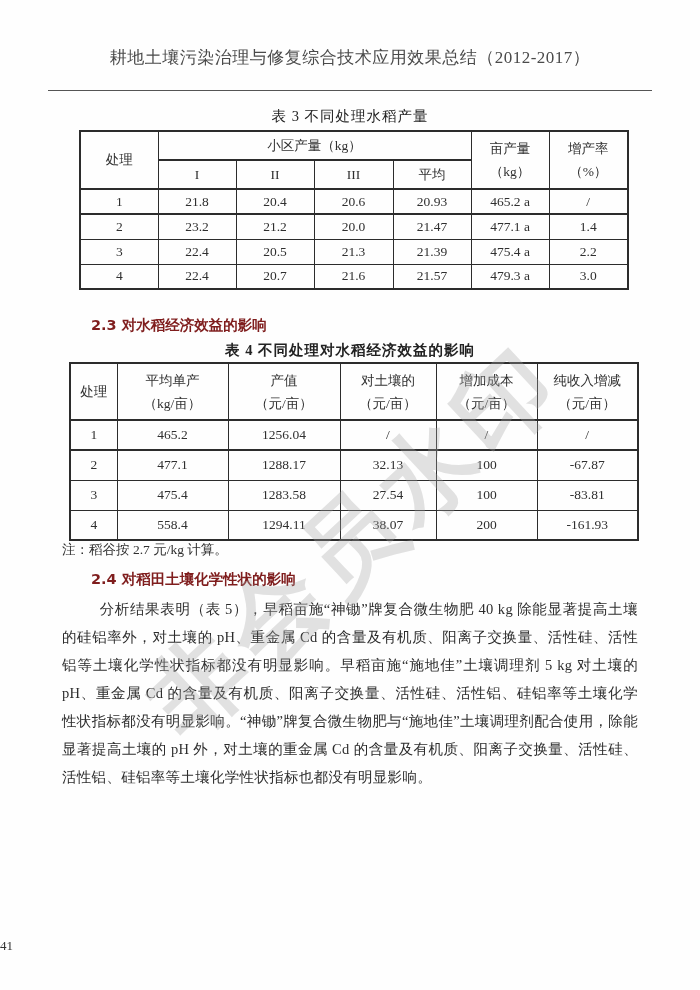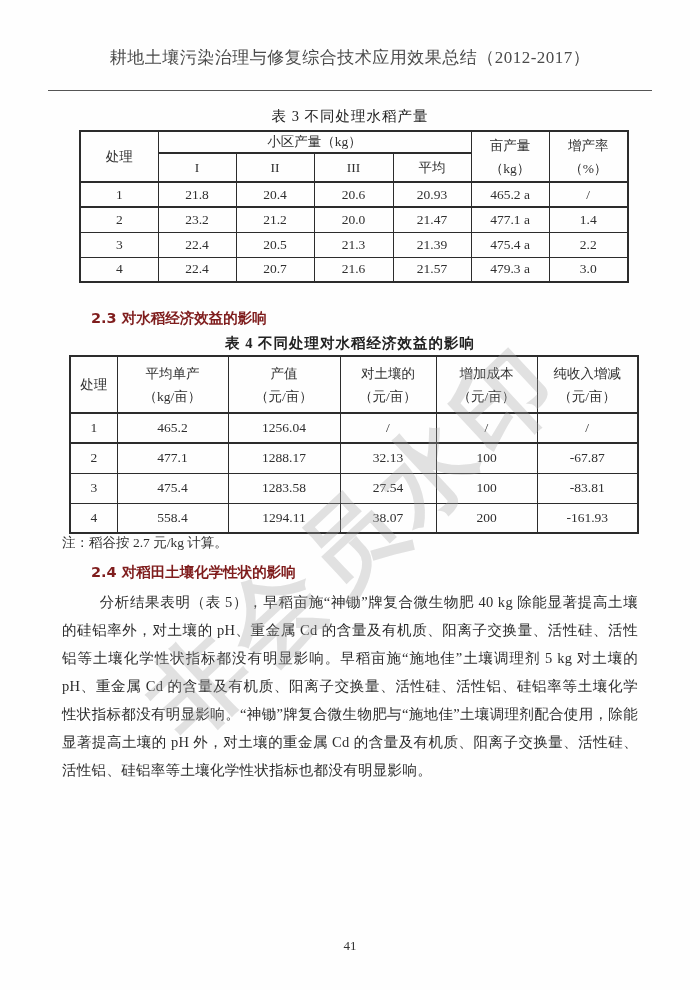--- a/index.html
+++ b/index.html
@@ -38,21 +38,21 @@
   td {
     border: 1px solid #2c2c2c;
     text-align: center;
     vertical-align: middle;
     font-size: 13.5px;
     color: #2f2f2f;
     padding: 0;
     overflow: hidden;
   }
   .table3 { width: 548px; margin: 2px 0 0 17px; }
-  .table3 .hrow td { height: 22px; }
+  .table3 .hrow td { height: 29px; }
   .table3 .hrow2 td { height: 29px; border-bottom-width: 2px; }
   .table3 .drow td { height: 25px; }
   .table4 { width: 568px; margin: 2px 0 0 7px; }
   .table4 .t4head td { height: 57px; border-bottom-width: 2px; }
   .table4 .drow td { height: 30px; }
   .drow.first td { border-bottom-width: 2px; }
   .rb2 { border-bottom-width: 2px !important; }
   .thickb { border-bottom-width: 2px !important; }
   .twoline div { line-height: 23px; font-size: 13.5px; }
   .sec-heading {
@@ -74,21 +74,20 @@
     letter-spacing: 0.3px;
   }
   .table-note {
     font-size: 13.5px;
     color: #2f2f2f;
   }
   .page-number {
     position: absolute;
     left: 0; right: 0;
     bottom: 36px;
-    text-align: center;
     font-size: 13px;
     color: #333333;
   }
   .watermark {
     position: absolute;
     left: 85px; top: 342px;
     width: 540px; height: 400px;
     display: flex; align-items: center; justify-content: center;
     transform: rotate(-43deg);
     font-size: 96px;

